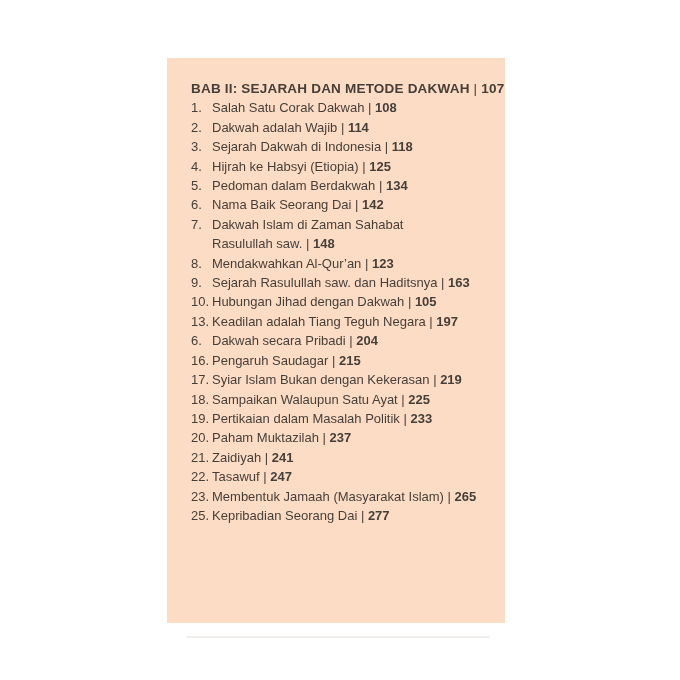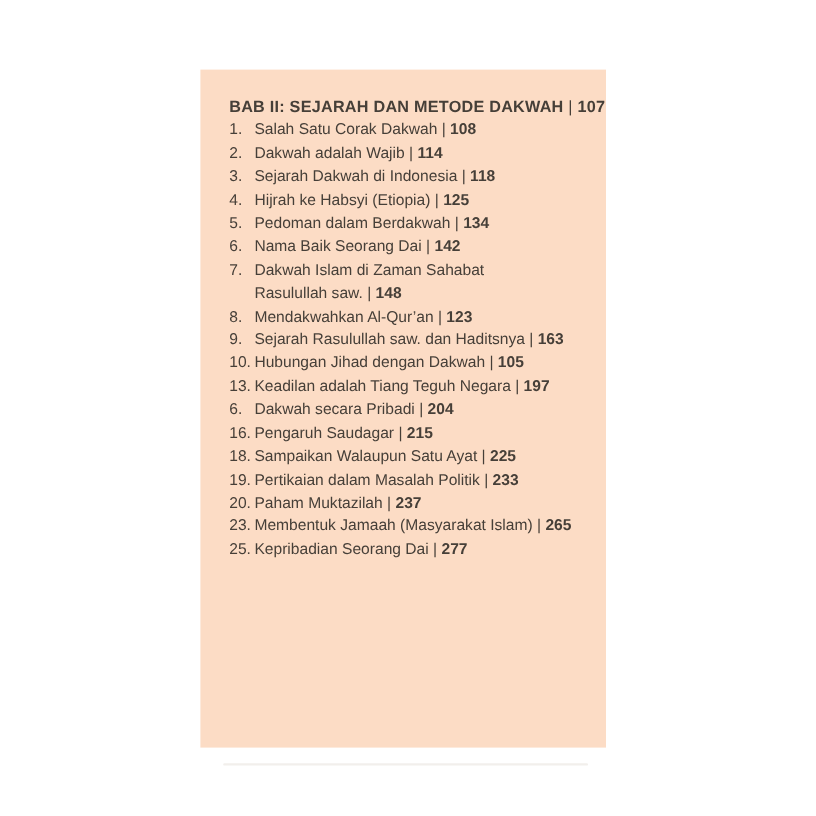--- a/index.html
+++ b/index.html
@@ -140,37 +140,49 @@
   <div class="toc-row">
     <span class="toc-num">6.</span>
     <span class="toc-text">Dakwah secara Pribadi<span class="sep"> | </span><span class="pg">204</span></span>
   </div>
 
   <div class="toc-row">
     <span class="toc-num">16.</span>
     <span class="toc-text">Pengaruh Saudagar<span class="sep"> | </span><span class="pg">215</span></span>
   </div>
 
+  <div class="toc-row">
+    <span class="toc-num">17.</span>
+    <span class="toc-text">Syiar Islam Bukan dengan Kekerasan<span class="sep"> | </span><span class="pg">219</span></span>
+  </div>
 
   <div class="toc-row">
     <span class="toc-num">18.</span>
     <span class="toc-text">Sampaikan Walaupun Satu Ayat<span class="sep"> | </span><span class="pg">225</span></span>
   </div>
 
   <div class="toc-row">
     <span class="toc-num">19.</span>
     <span class="toc-text">Pertikaian dalam Masalah Politik<span class="sep"> | </span><span class="pg">233</span></span>
   </div>
 
   <div class="toc-row">
     <span class="toc-num">20.</span>
     <span class="toc-text">Paham Muktazilah<span class="sep"> | </span><span class="pg">237</span></span>
   </div>
 
+  <div class="toc-row">
+    <span class="toc-num">21.</span>
+    <span class="toc-text">Zaidiyah<span class="sep"> | </span><span class="pg">241</span></span>
+  </div>
 
+  <div class="toc-row">
+    <span class="toc-num">22.</span>
+    <span class="toc-text">Tasawuf<span class="sep"> | </span><span class="pg">247</span></span>
+  </div>
 
   <div class="toc-row">
     <span class="toc-num">23.</span>
     <span class="toc-text">Membentuk Jamaah (Masyarakat Islam)<span class="sep"> | </span><span class="pg">265</span></span>
   </div>
 
 
   <div class="toc-row">
     <span class="toc-num">25.</span>
     <span class="toc-text">Kepribadian Seorang Dai<span class="sep"> | </span><span class="pg">277</span></span>

